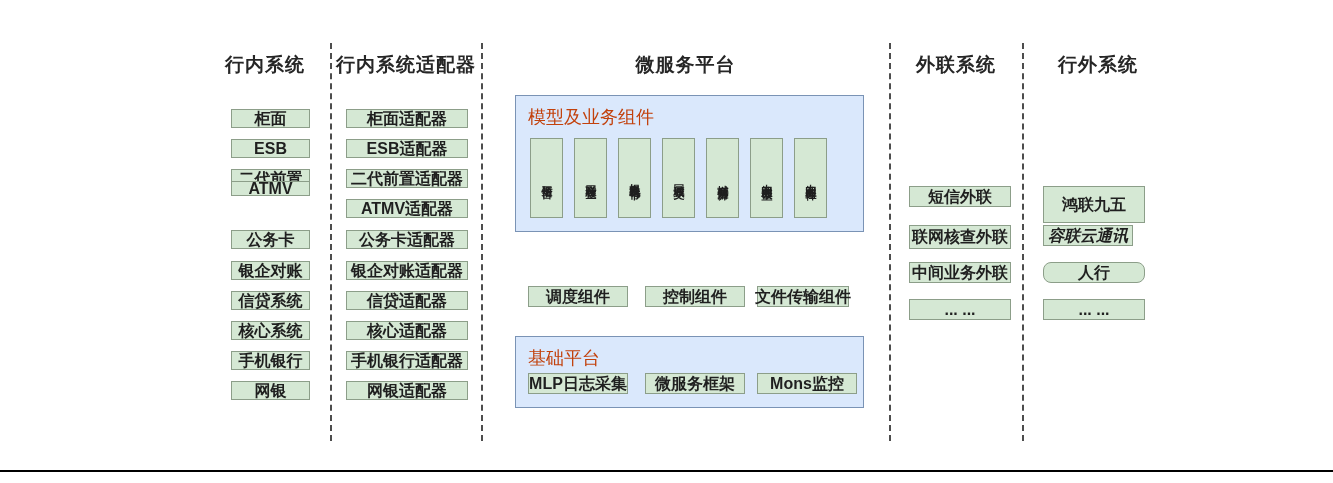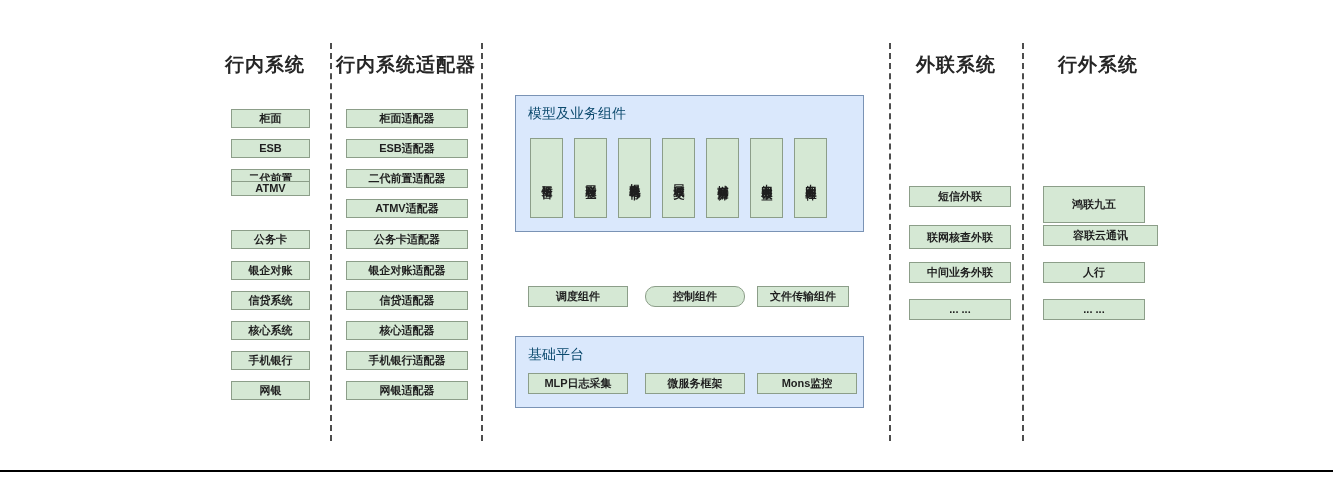--- a/index.html
+++ b/index.html
@@ -51,21 +51,21 @@
 
   
   .node {
     position: absolute;
     box-sizing: border-box;
     background: #d5e8d4;
     border: 1px solid #8c9e89;
     display: flex;
     align-items: center;
     justify-content: center;
-    font-size: 11px;
+    font-size: 16px;
     font-weight: bold;
     color: #1f1f1f;
     white-space: nowrap;
     line-height: 1;
   }
 
   
   .node.vert {
     writing-mode: vertical-rl;
     text-orientation: upright;
@@ -78,39 +78,40 @@
   .panel {
     position: absolute;
     box-sizing: border-box;
     background: #dae8fc;
     border: 1px solid #7a93b5;
   }
   .panel-title {
     position: absolute;
     left: 12px;
     top: 9px;
-    font-size: 14px;
-    color: #0c4a6e;
+    font-size: 18px;
+    color: #c2410c;
     white-space: nowrap;
   }
 </style>
 </head>
 <body>
 
 <div id="canvas">
 
   <div class="divider" style="left:330px;"></div>
   <div class="divider" style="left:481px;"></div>
   <div class="divider" style="left:889px;"></div>
   <div class="divider" style="left:1022px;"></div>
 
   <div class="col-title" style="left:200px; top:52px; width:130px;">行内系统</div>
 
   <div class="col-title" style="left:331px; top:52px; width:150px;">行内系统适配器</div>
 
+  <div class="col-title" style="left:482px; top:52px; width:407px;">微服务平台</div>
 
   <div class="col-title" style="left:890px; top:52px; width:132px;">外联系统</div>
 
   <div class="col-title" style="left:1023px; top:52px; width:150px;">行外系统</div>
 
   <div class="node" style="left:231px; top:109px; width:79px; height:19px;">柜面</div>
   <div class="node" style="left:231px; top:139px; width:79px; height:19px;">ESB</div>
   <div class="node" style="left:231px; top:169px; width:79px; height:19px;">二代前置</div>
   <div class="node" style="left:231px; top:181px; width:79px; height:15px;">ATMV</div>
   <div class="node" style="left:231px; top:230px; width:79px; height:19px;">公务卡</div>
@@ -136,35 +137,35 @@
   </div>
   <div class="node vert" style="left:530px; top:138px; width:33px; height:80px;">短信平台</div>
   <div class="node vert" style="left:574px; top:138px; width:33px; height:80px;">联网核查</div>
   <div class="node vert" style="left:618px; top:138px; width:33px; height:80px;">银联及银行卡</div>
   <div class="node vert" style="left:662px; top:138px; width:33px; height:80px;">同城票交</div>
   <div class="node vert" style="left:706px; top:138px; width:33px; height:80px;">城商行清算</div>
   <div class="node vert" style="left:750px; top:138px; width:33px; height:80px;">中间业务模型</div>
   <div class="node vert" style="left:794px; top:138px; width:33px; height:80px;">中间业务组件</div>
 
   <div class="node" style="left:528px; top:286px; width:100px; height:21px;">调度组件</div>
-  <div class="node" style="left:645px; top:286px; width:100px; height:21px;border-radius:10px;">控制组件</div>
+  <div class="node" style="left:645px; top:286px; width:100px; height:21px;">控制组件</div>
   <div class="node" style="left:757px; top:286px; width:92px; height:21px;">文件传输组件</div>
 
   <div class="panel" style="left:515px; top:336px; width:349px; height:72px;">
     <div class="panel-title">基础平台</div>
   </div>
   <div class="node" style="left:528px; top:373px; width:100px; height:21px;">MLP日志采集</div>
   <div class="node" style="left:645px; top:373px; width:100px; height:21px;">微服务框架</div>
   <div class="node" style="left:757px; top:373px; width:100px; height:21px;">Mons监控</div>
 
   <div class="node" style="left:909px; top:186px; width:102px; height:21px;">短信外联</div>
   <div class="node" style="left:909px; top:225px; width:102px; height:24px;">联网核查外联</div>
   <div class="node" style="left:909px; top:262px; width:102px; height:21px;">中间业务外联</div>
   <div class="node" style="left:909px; top:299px; width:102px; height:21px;">... ...</div>
 
   <div class="node" style="left:1043px; top:186px; width:102px; height:37px;">鸿联九五</div>
-  <div class="node" style="left:1043px; top:225px; width:115px; height:21px;">容联云通讯</div>
-  <div class="node" style="left:1043px; top:262px; width:102px; height:21px;">人行</div>
+  <div class="node" style="left:1043px; top:225px; width:90px; height:21px;font-style:italic;">容联云通讯</div>
+  <div class="node" style="left:1043px; top:262px; width:102px; height:21px;border-radius:8px;">人行</div>
   <div class="node" style="left:1043px; top:299px; width:102px; height:21px;">... ...</div>
 
   <div class="bottom-rule"></div>
 
 </div>
 
 </body></html>

